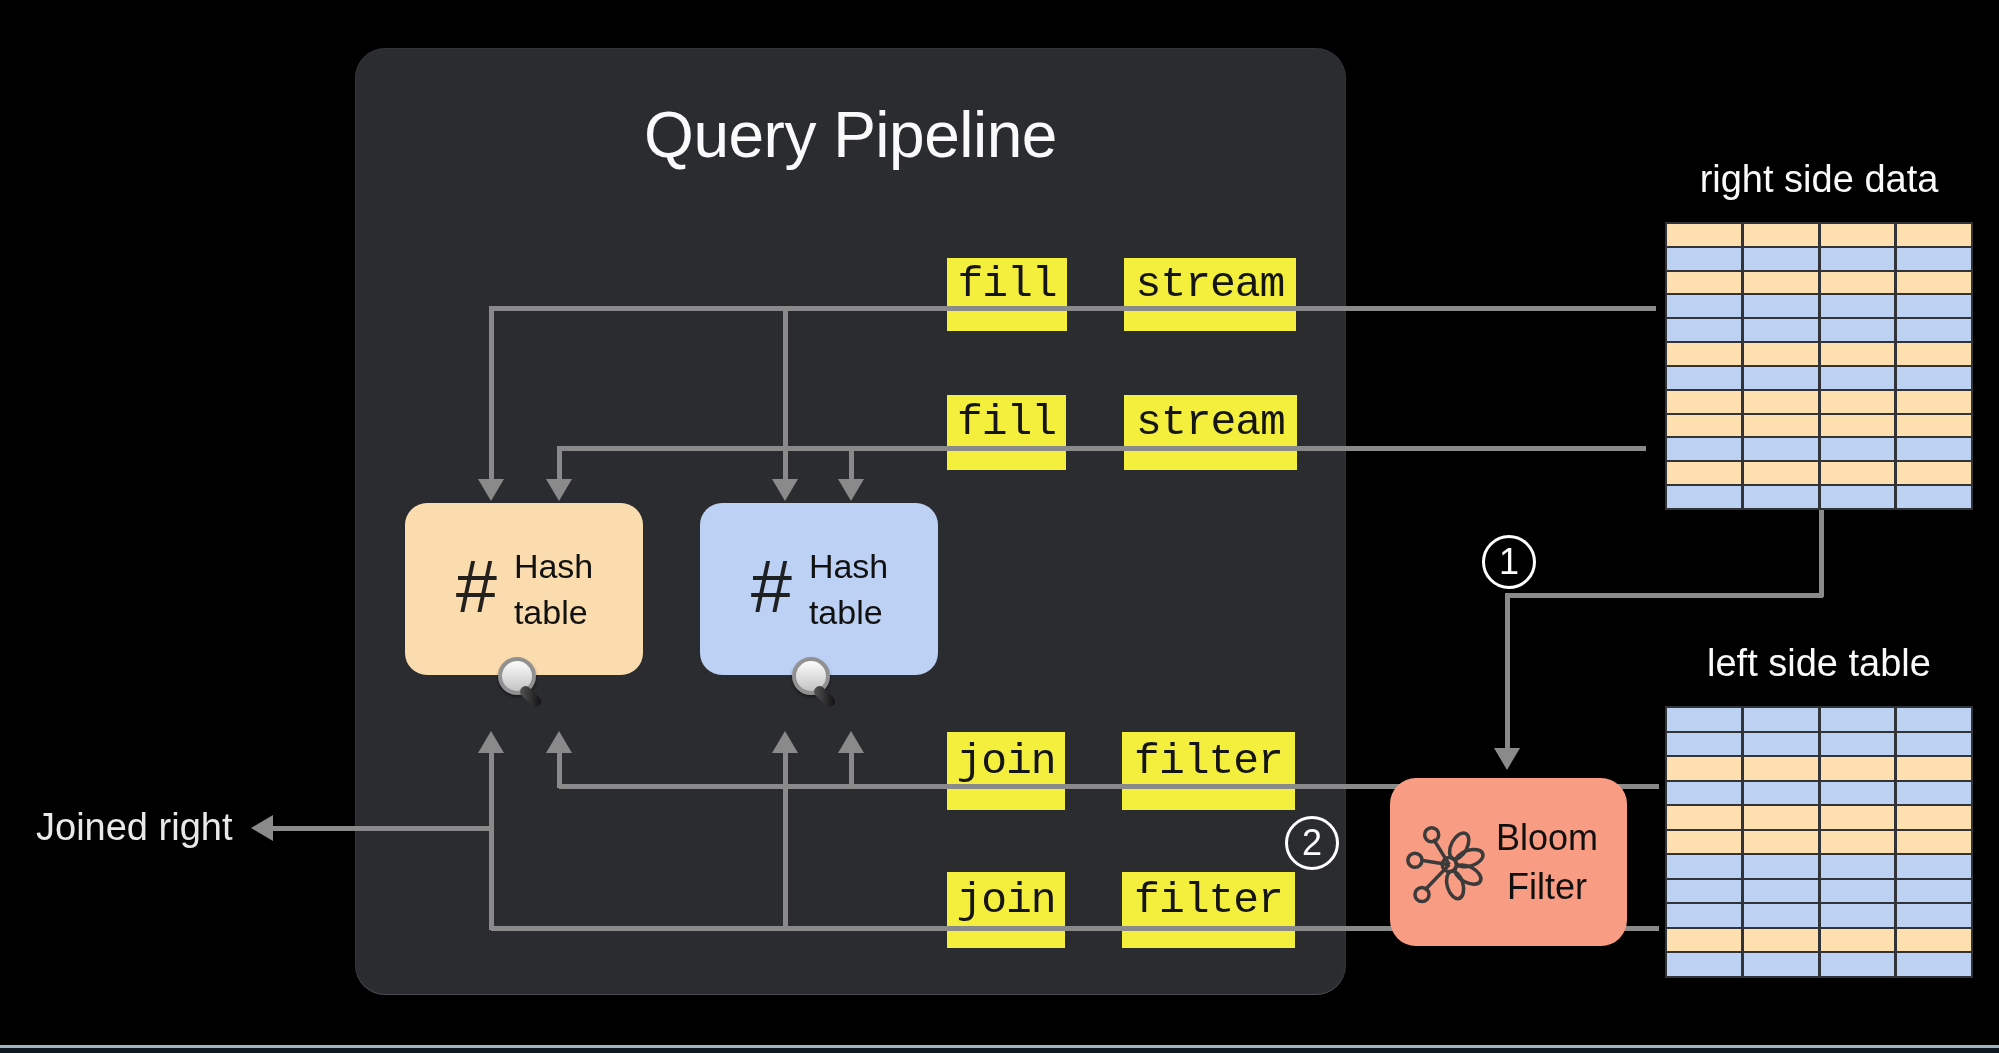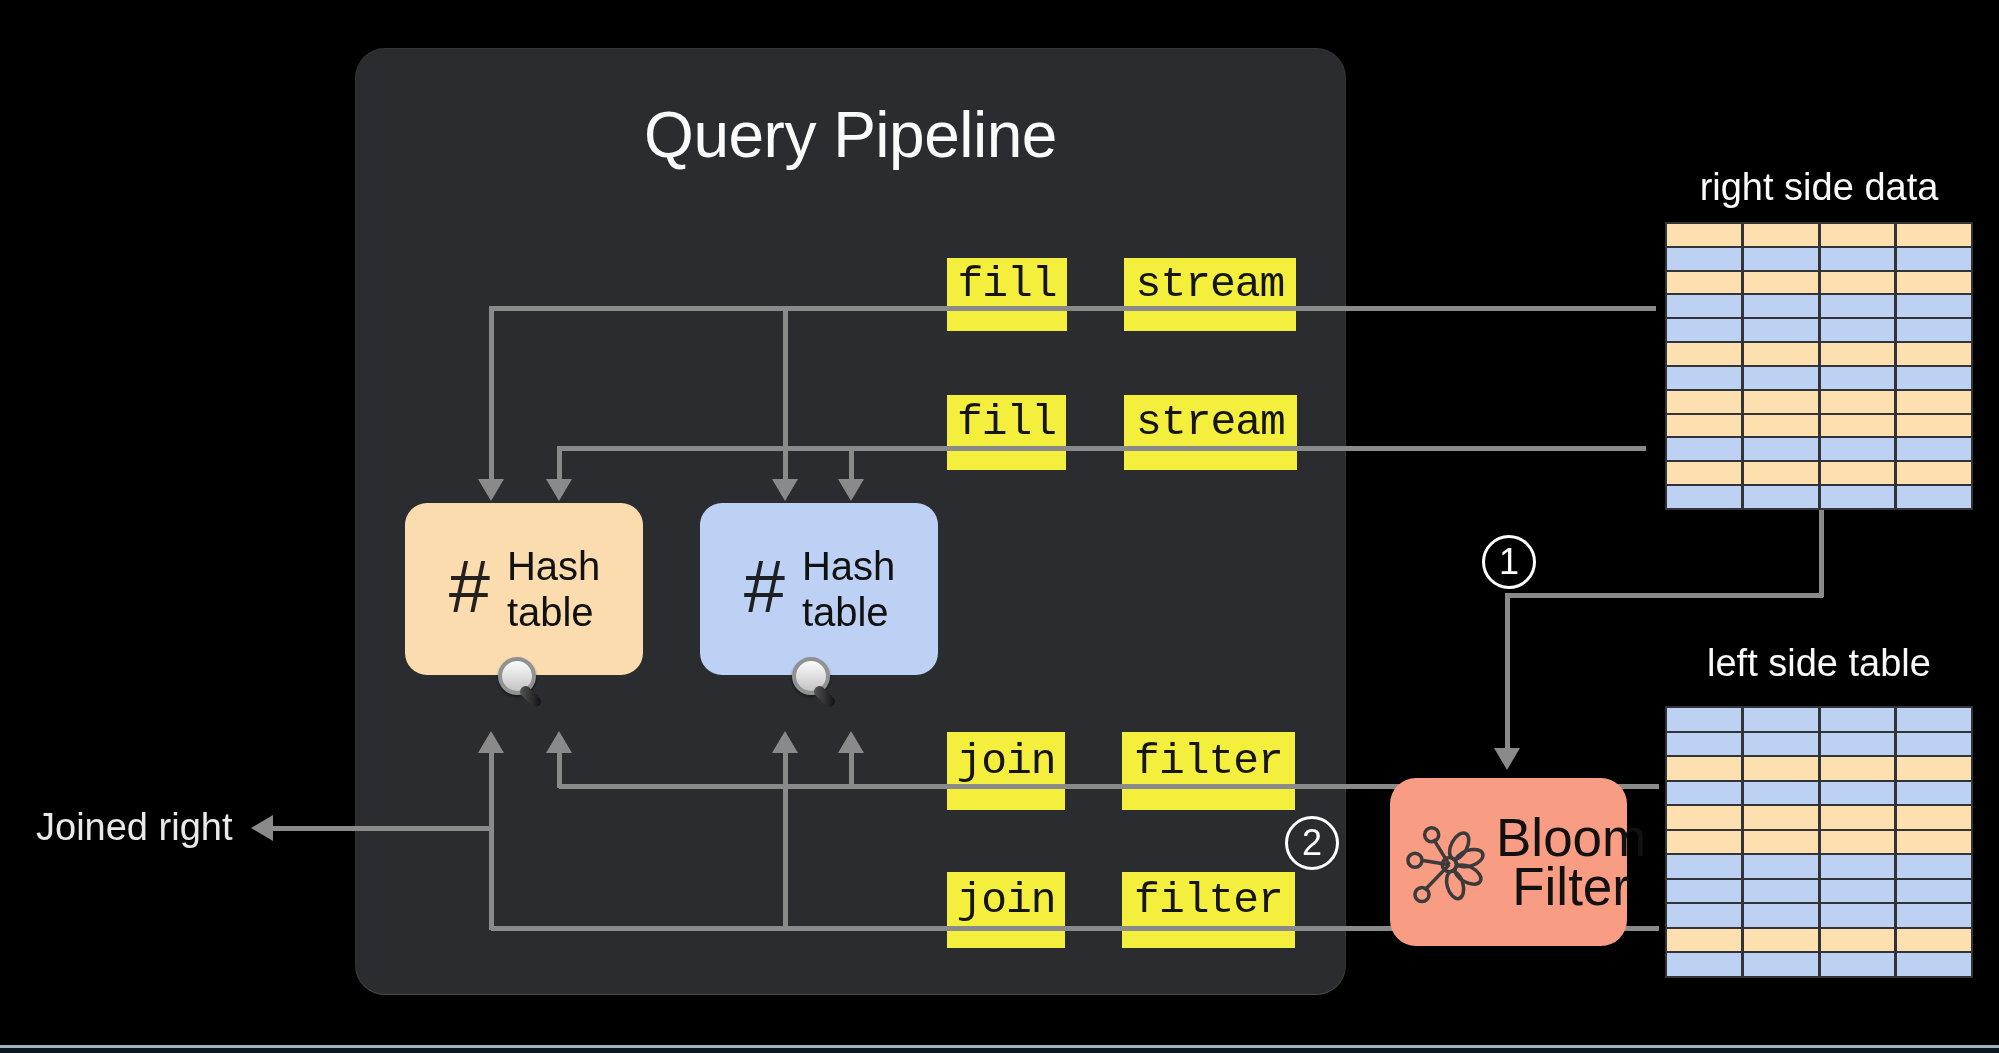--- a/index.html
+++ b/index.html
@@ -20,35 +20,35 @@
   .arr.left{border-top:13px solid transparent;border-bottom:13px solid transparent;
             border-right:22px solid var(--line,#8a8a8a);}
   
   .tag{position:absolute;z-index:2;box-sizing:border-box;display:flex;align-items:center;justify-content:center;
        padding-bottom:20px;background:var(--label-bg,#f3ef3c);color:var(--label-fg,#151515);
        font-family:"Liberation Mono",monospace;font-size:43px;font-weight:400;letter-spacing:-1px;}
   
   .hashbox{position:absolute;top:503px;width:238px;height:172px;border-radius:22px;z-index:4;
            display:flex;align-items:center;justify-content:center;color:var(--hash-fg,#111);}
   .hashbox .hsym{font-size:74px;font-weight:200;font-style:italic;margin-right:18px;margin-top:-6px;opacity:.92;}
-  .hashbox .htxt{display:flex;flex-direction:column;font-size:40px;line-height:46px;font-weight:500;}
+  .hashbox .htxt{display:flex;flex-direction:column;font-size:34px;line-height:46px;font-weight:500;}
   .hb-orange{left:405px;background:var(--hash-orange,#FBDCAE);}
   .hb-blue{left:700px;background:var(--hash-blue,#BDD1F5);}
   
   .mag{position:absolute;width:50px;height:58px;z-index:5;}
   .mag .glass{position:absolute;left:0;top:0;width:30px;height:30px;border-radius:50%;
        border:4px solid #919191;background:linear-gradient(180deg,#fbfbfb 0%,#e3e3e3 45%,#c3c3c3 100%);
        box-shadow:0 2px 3px rgba(0,0,0,.45);}
   .mag .handle{position:absolute;left:27px;top:27px;width:11px;height:25px;border-radius:6px;
        background:linear-gradient(135deg,#5a5a5a,#0b0b0b);transform:rotate(-45deg);}
   .mag1{left:498px;top:657px;} .mag2{left:792px;top:657px;}
   
   .bloom{position:absolute;left:1390px;top:778px;width:237px;height:168px;border-radius:26px;z-index:4;
          background:var(--bloom-bg,#F89C83);display:flex;align-items:center;padding-left:10px;box-sizing:border-box;}
-  .bloom-text{margin-left:8px;text-align:center;color:var(--bloom-fg,#111);font-size:53px;line-height:49px;font-weight:500;}
+  .bloom-text{margin-left:8px;text-align:center;color:var(--bloom-fg,#111);font-size:36px;line-height:49px;font-weight:500;}
   .flower{flex:none;}
   
   .badge{position:absolute;width:54px;height:54px;border-radius:50%;box-sizing:border-box;z-index:5;
          border:3px solid var(--badge,#fff);color:var(--badge,#fff);display:flex;align-items:center;
          justify-content:center;font-size:36px;font-weight:500;}
   
   .dtable{position:absolute;z-index:4;display:grid;box-sizing:border-box;padding:2px;
           background:var(--cell-border,#323337);column-gap:3px;row-gap:2px;}
   .cell{width:100%;height:100%;}
   .ttitle{position:absolute;z-index:4;text-align:center;color:var(--table-title,#fafafa);
@@ -152,21 +152,21 @@
     </svg>
     <div class="bloom-text">
       <div>Bloom</div>
       <div>Filter</div>
     </div>
   </div>
 
   <div class="joined">Joined right</div>
 
   <div id="tables-layer">
-      <div class="ttitle" style="left: 1665px; top: 166px; width: 308px;">right side data</div>
+      <div class="ttitle" style="left: 1665px; top: 158px; width: 308px;">right side data</div>
       <div class="dtable" style="left: 1665px; top: 222px; width: 308px; height: 288px; grid-template-columns: repeat(4, 1fr);">
         <div class="cell" style="background: rgb(253, 223, 176);"></div>
         <div class="cell" style="background: rgb(253, 223, 176);"></div>
         <div class="cell" style="background: rgb(253, 223, 176);"></div>
         <div class="cell" style="background: rgb(253, 223, 176);"></div>
         <div class="cell" style="background: rgb(189, 209, 242);"></div>
         <div class="cell" style="background: rgb(189, 209, 242);"></div>
         <div class="cell" style="background: rgb(189, 209, 242);"></div>
         <div class="cell" style="background: rgb(189, 209, 242);"></div>
         <div class="cell" style="background: rgb(253, 223, 176);"></div>

